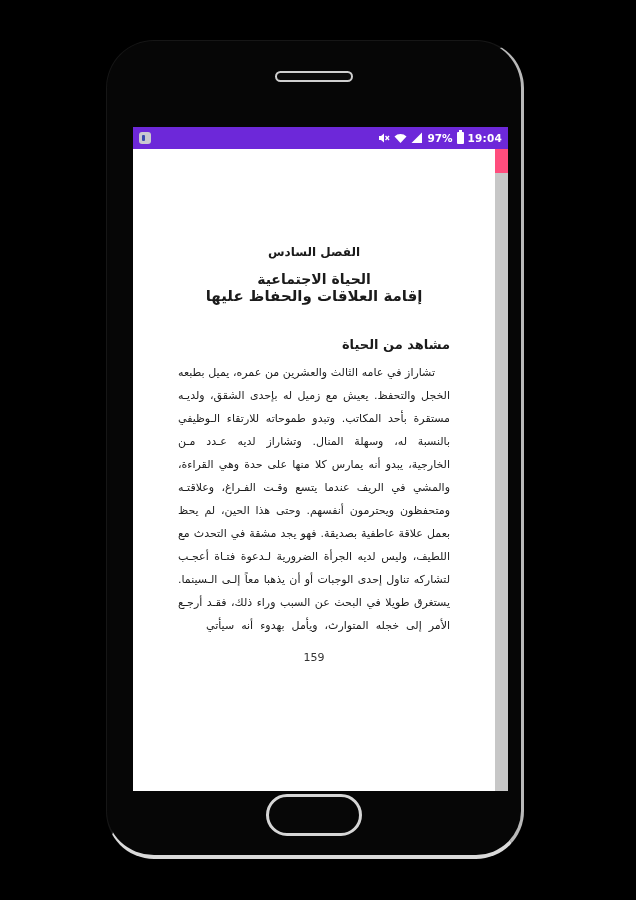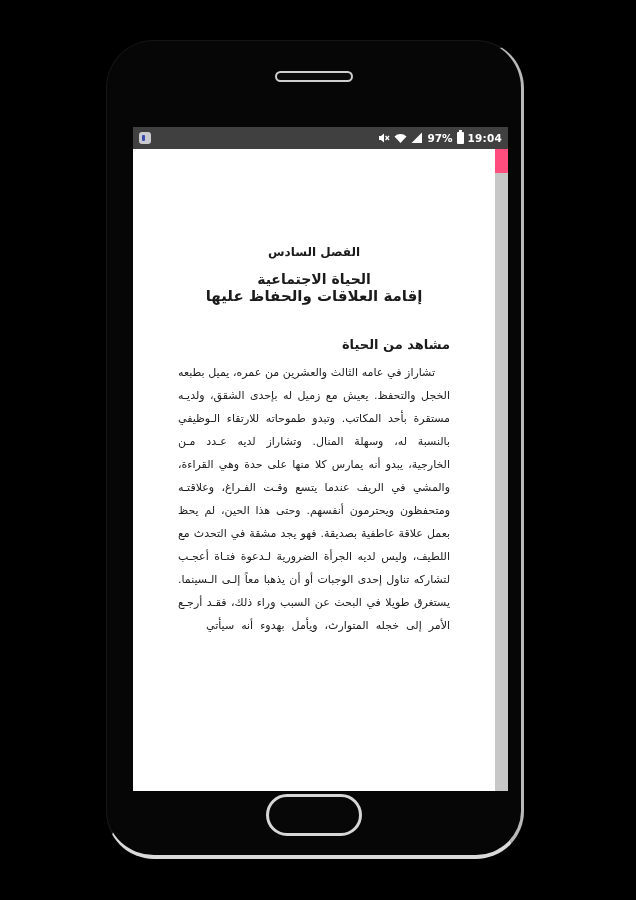--- a/index.html
+++ b/index.html
@@ -60,21 +60,21 @@
     height: 664px;
     background: #ffffff;
     overflow: hidden;
   }
 
   
   .status-bar {
     position: absolute;
     left: 0; top: 0; right: 0;
     height: 22px;
-    background: #404040;
+    background: #6d28d9;
     display: flex;
     align-items: center;
     padding: 0 6px;
     box-sizing: border-box;
     color: #ffffff;
     font-size: 10.5px;
     font-weight: bold;
   }
   .sb-left { display: flex; align-items: center; }
   .sb-spacer { flex: 1; }
@@ -237,20 +237,21 @@
             <div class="body-line">بالنسبة له، وسهلة المنال. وتشاراز لديه عـدد مـن الاهتمامـات</div>
             <div class="body-line">الخارجية، يبدو أنه يمارس كلا منها على حدة وهي القراءة، والعدو</div>
             <div class="body-line">والمشي في الريف عندما يتسع وقـت الفـراغ، وعلاقتـه وطيـدة</div>
             <div class="body-line">ومتحفظون ويحترمون أنفسهم. وحتى هذا الحين، لم يحظ تـشاراز</div>
             <div class="body-line">بعمل علاقة عاطفية بصديقة. فهو يجد مشقة في التحدث مع الجنس</div>
             <div class="body-line">اللطيف، وليس لديه الجرأة الضرورية لـدعوة فتـاة أعجـب بهـا</div>
             <div class="body-line">لتشاركه تناول إحدى الوجبات أو أن يذهبا معاً إلـى الـسينما. لـم</div>
             <div class="body-line">يستغرق طويلا في البحث عن السبب وراء ذلك، فقـد أرجـع هـذا</div>
             <div class="body-line">الأمر إلى خجله المتوارث، ويأمل بهدوء أنه سيأتي اليوم الذي تتيح</div>
           </div>
+        <div class="page-number">159</div>
       </div>
     </div>
 
     <div class="scrollbar-track">
       <div class="scrollbar-thumb"></div>
     </div>
 
   </div>
 
   <div class="home-button"></div>

